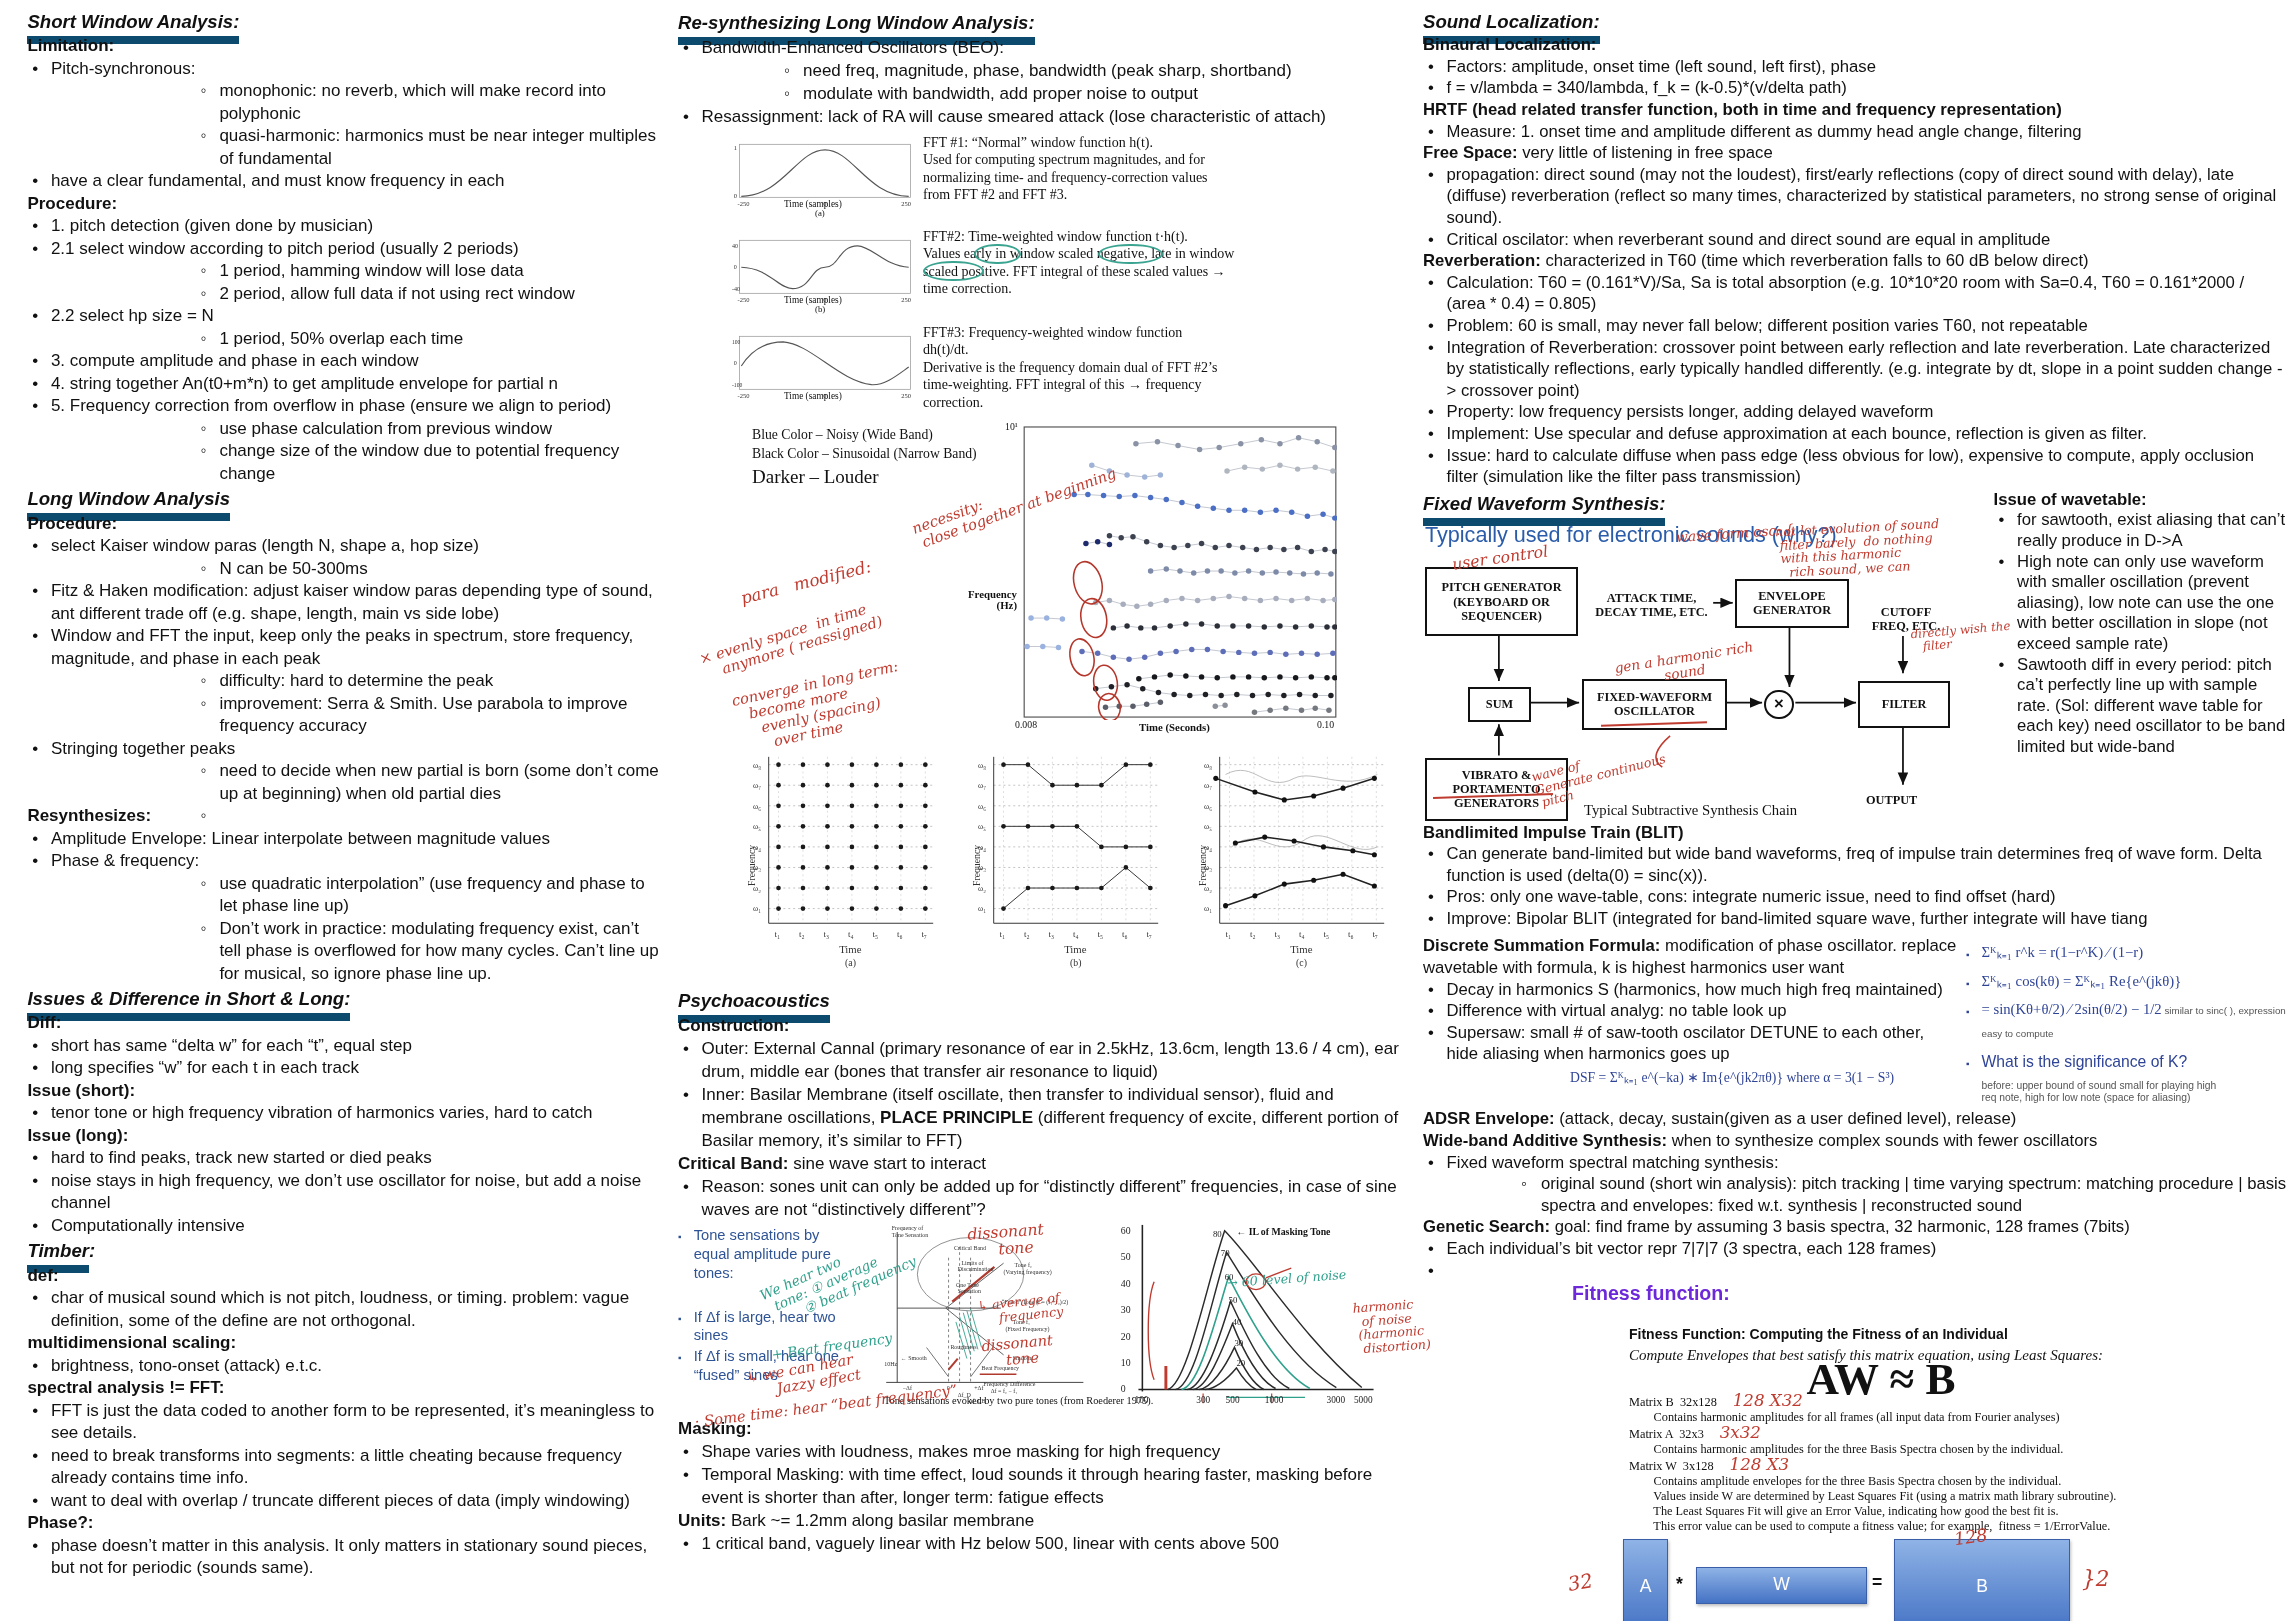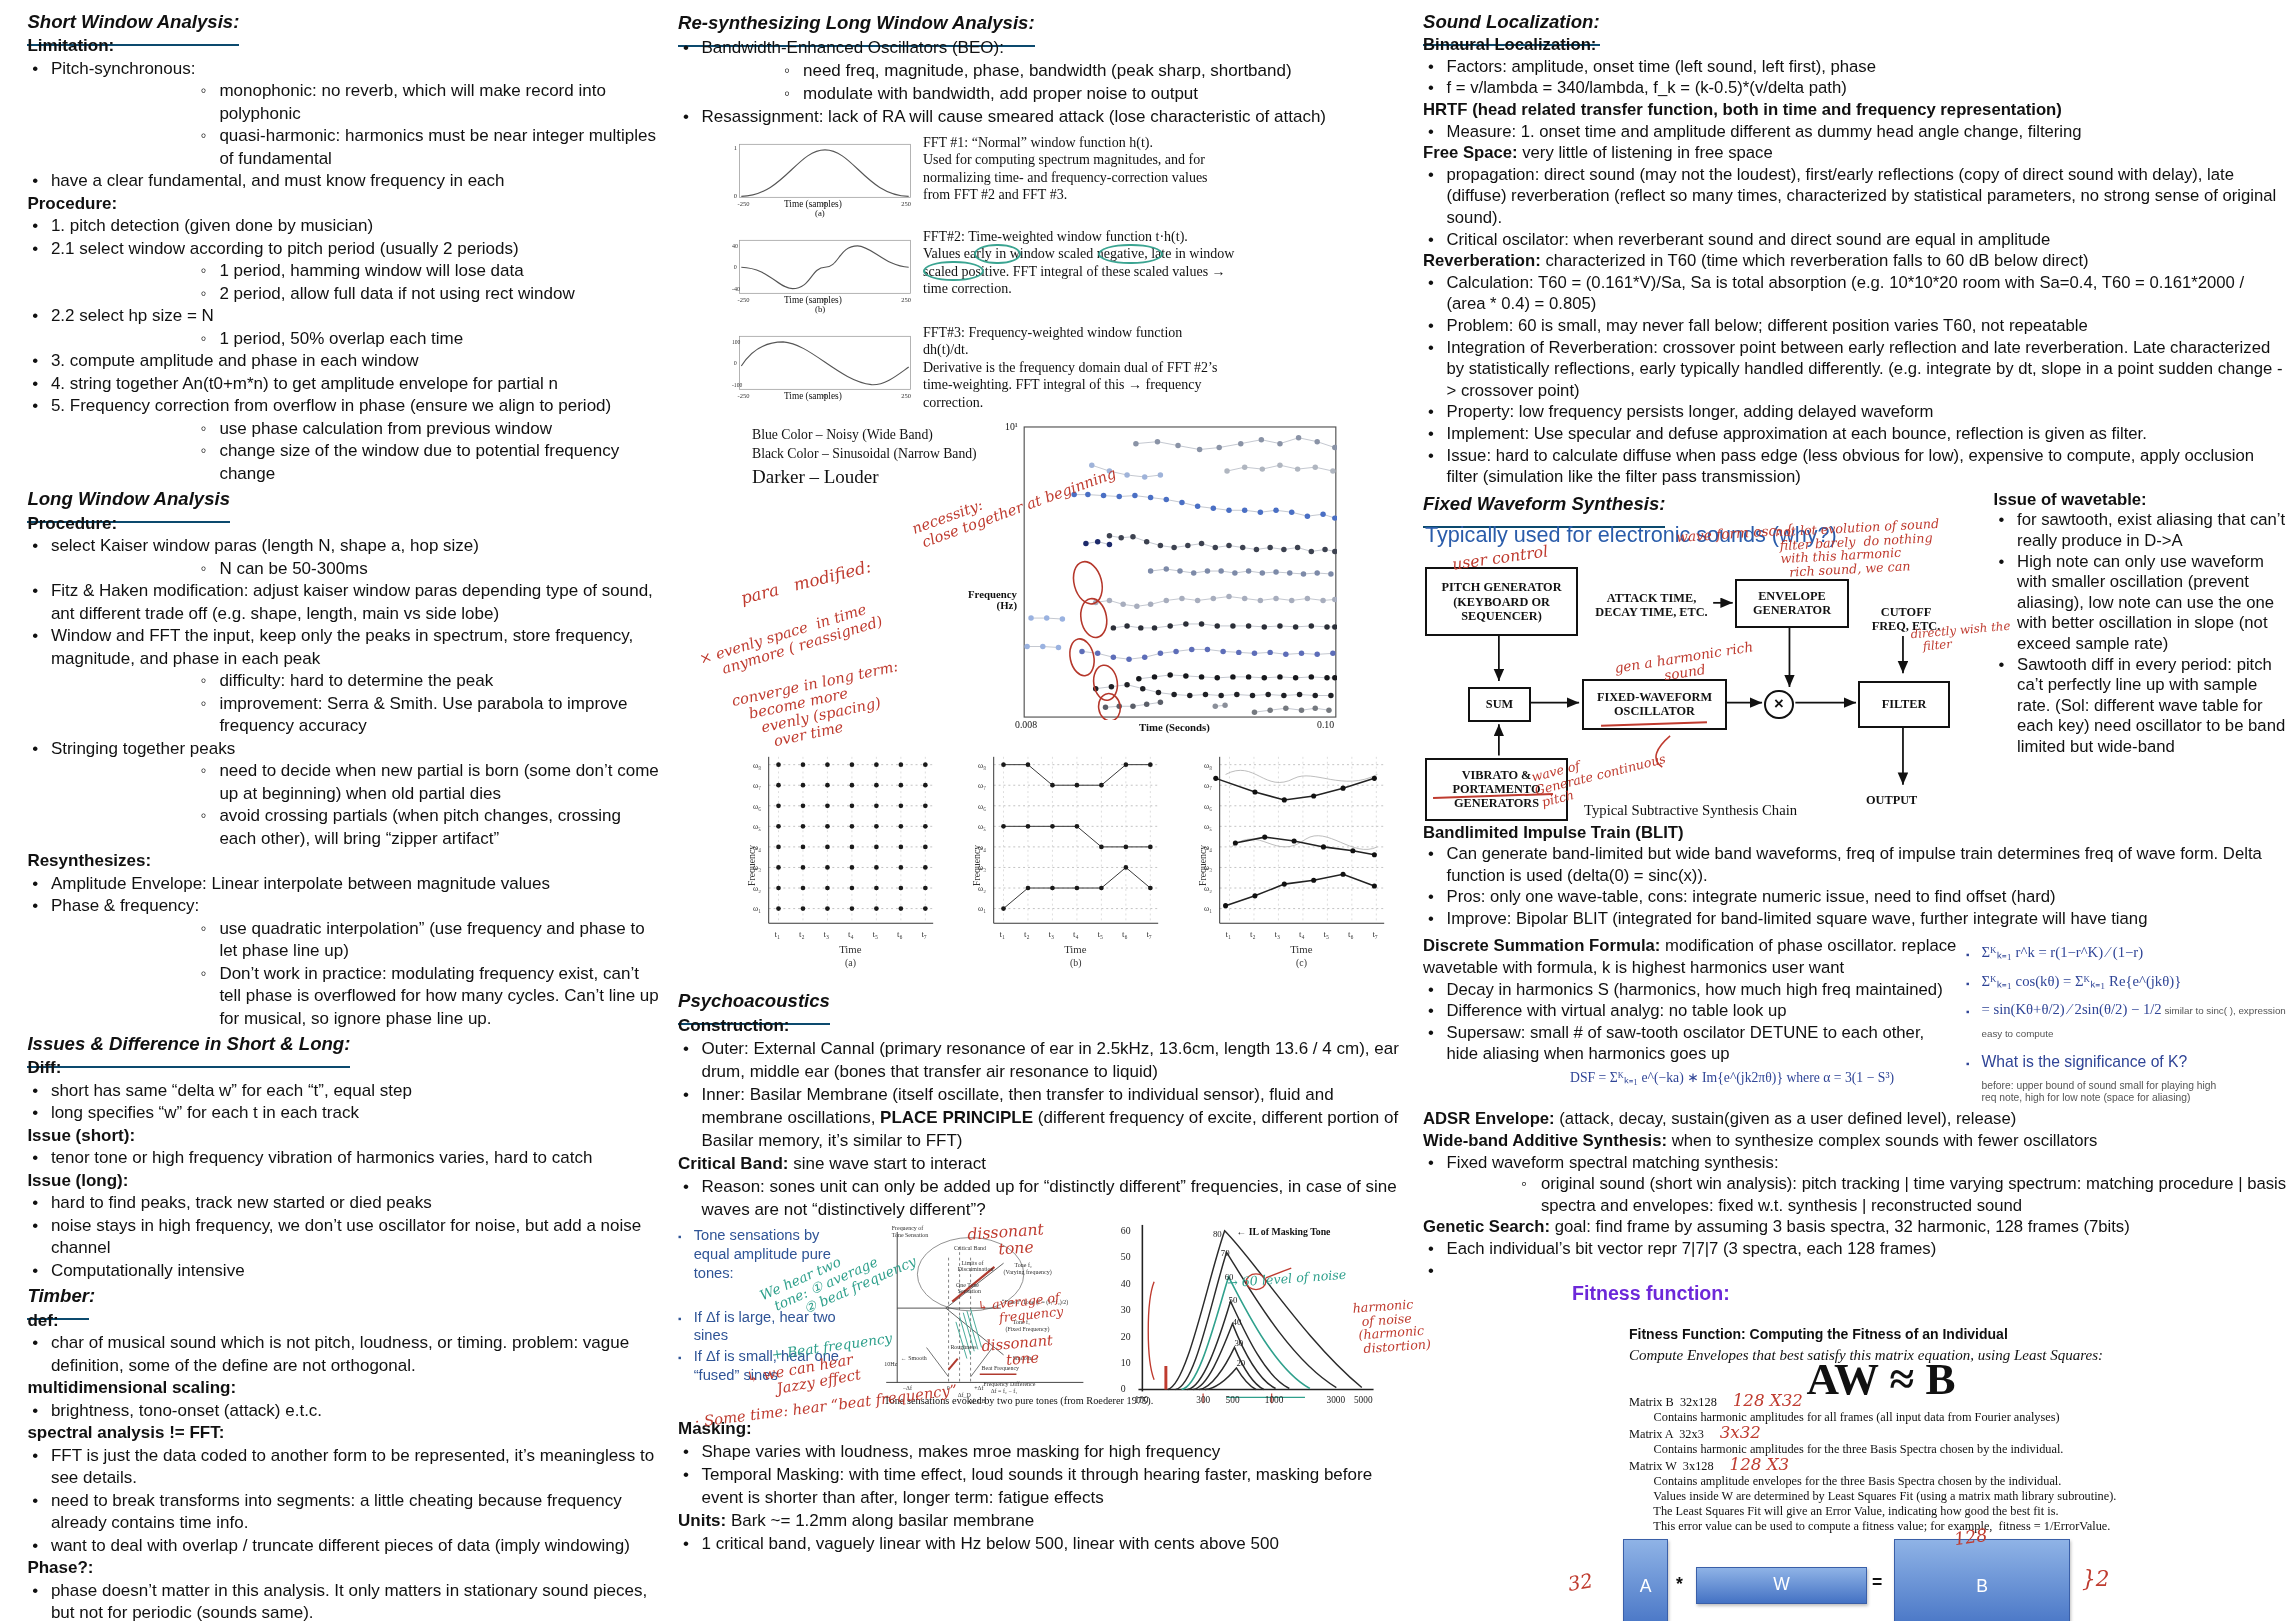--- a/index.html
+++ b/index.html
@@ -4,21 +4,21 @@
 <style>
   html,body{margin:0;padding:0;background:#fff;}
   .page{position:relative;width:2293px;height:1621px;background:#fff;overflow:hidden;
         font-family:"Liberation Sans",sans-serif;color:#111;}
   .col{position:absolute;top:7.8px;}
   #col1{left:27.4px;width:633px;font-size:17px;line-height:22.5px;}
   #col2{left:678px;width:733px;font-size:17px;line-height:23px;}
   #col3{left:1423px;width:864px;font-size:16.7px;line-height:21.6px;}
   .blk{margin:0;}
   .blk.h{font-weight:bold;font-style:italic;font-size:18.6px;margin:2.9px 0 2px;}
-  .blk.h .hu{border-bottom:2px solid #0c4a6e;padding-bottom:12px;}
+  .blk.h .hu{border-bottom:8px solid #0c4a6e;padding-bottom:4px;}
   .blk.hb{font-weight:bold;}
   .blk.b,.blk.o,.blk.e{position:relative;}
   .blk.b{padding-left:23.5px;}
   .blk.b .dot{position:absolute;left:4.9px;}
   .blk.o{padding-left:192px;}
   .blk.o .dot{position:absolute;left:173px;}
   #col2 .blk.o{padding-left:125px;} #col2 .blk.o .dot{left:106px;}
   #col3 .blk.o{padding-left:118px;} #col3 .blk.o .dot{left:98px;}
   .blk.e{padding-left:23.5px;height:21.6px;} .blk.e .dot{position:absolute;left:4.9px;}
   .fig{position:relative;}
@@ -87,21 +87,21 @@
         <div class="blk h"><span class="hu">Long Window Analysis</span></div>
         <div class="blk hb">Procedure:</div>
         <div class="blk b"><span class="dot">•</span><span class="t">select Kaiser window paras (length N, shape a, hop size)</span></div>
         <div class="blk o"><span class="dot">◦</span><span class="t">N can be 50-300ms</span></div>
         <div class="blk b"><span class="dot">•</span><span class="t">Fitz &amp; Haken modification: adjust kaiser window paras depending type of sound, ant different trade off (e.g. shape, length, main vs side lobe)</span></div>
         <div class="blk b"><span class="dot">•</span><span class="t">Window and FFT the input, keep only the peaks in spectrum, store frequency, magnitude, and phase in each peak</span></div>
         <div class="blk o"><span class="dot">◦</span><span class="t">difficulty: hard to determine the peak</span></div>
         <div class="blk o"><span class="dot">◦</span><span class="t">improvement: Serra &amp; Smith. Use parabola to improve frequency accuracy</span></div>
         <div class="blk b"><span class="dot">•</span><span class="t">Stringing together peaks</span></div>
         <div class="blk o"><span class="dot">◦</span><span class="t">need to decide when new partial is born (some don’t come up at beginning) when old partial dies</span></div>
-        <div class="blk o"><span class="dot">◦</span><span class="t">avoid crossing partials (when pitch changes, crossing each other), will bring “zipper artifact”</span></div>
+        <div class="blk o"><span class="dot">◦</span></div>
         <div class="blk hb">Resynthesizes:</div>
         <div class="blk b"><span class="dot">•</span><span class="t">Amplitude Envelope: Linear interpolate between magnitude values</span></div>
         <div class="blk b"><span class="dot">•</span><span class="t">Phase &amp; frequency:</span></div>
         <div class="blk o"><span class="dot">◦</span><span class="t">use quadratic interpolation” (use frequency and phase to let phase line up)</span></div>
         <div class="blk o"><span class="dot">◦</span><span class="t">Don’t work in practice: modulating frequency exist, can’t tell phase is overflowed for how many cycles. Can’t line up for musical, so ignore phase line up.</span></div>
         <div class="blk h"><span class="hu">Issues &amp; Difference in Short &amp; Long:</span></div>
         <div class="blk hb">Diff:</div>
         <div class="blk b"><span class="dot">•</span><span class="t">short has same “delta w” for each “t”, equal step</span></div>
         <div class="blk b"><span class="dot">•</span><span class="t">long specifies “w” for each t in each track</span></div>
         <div class="blk hb">Issue (short):</div>

